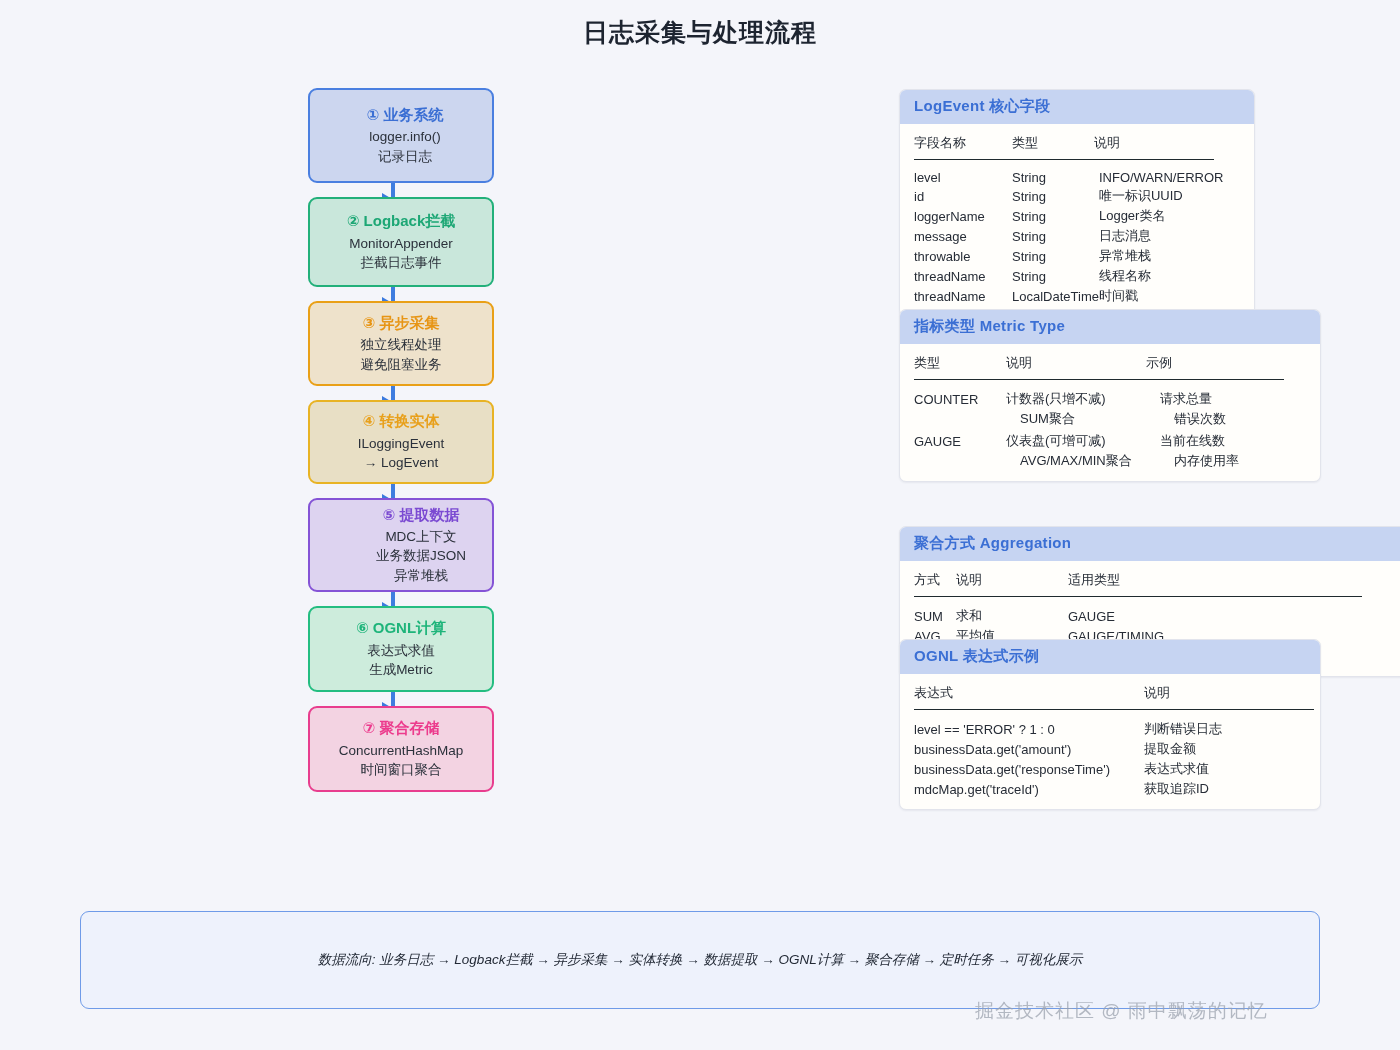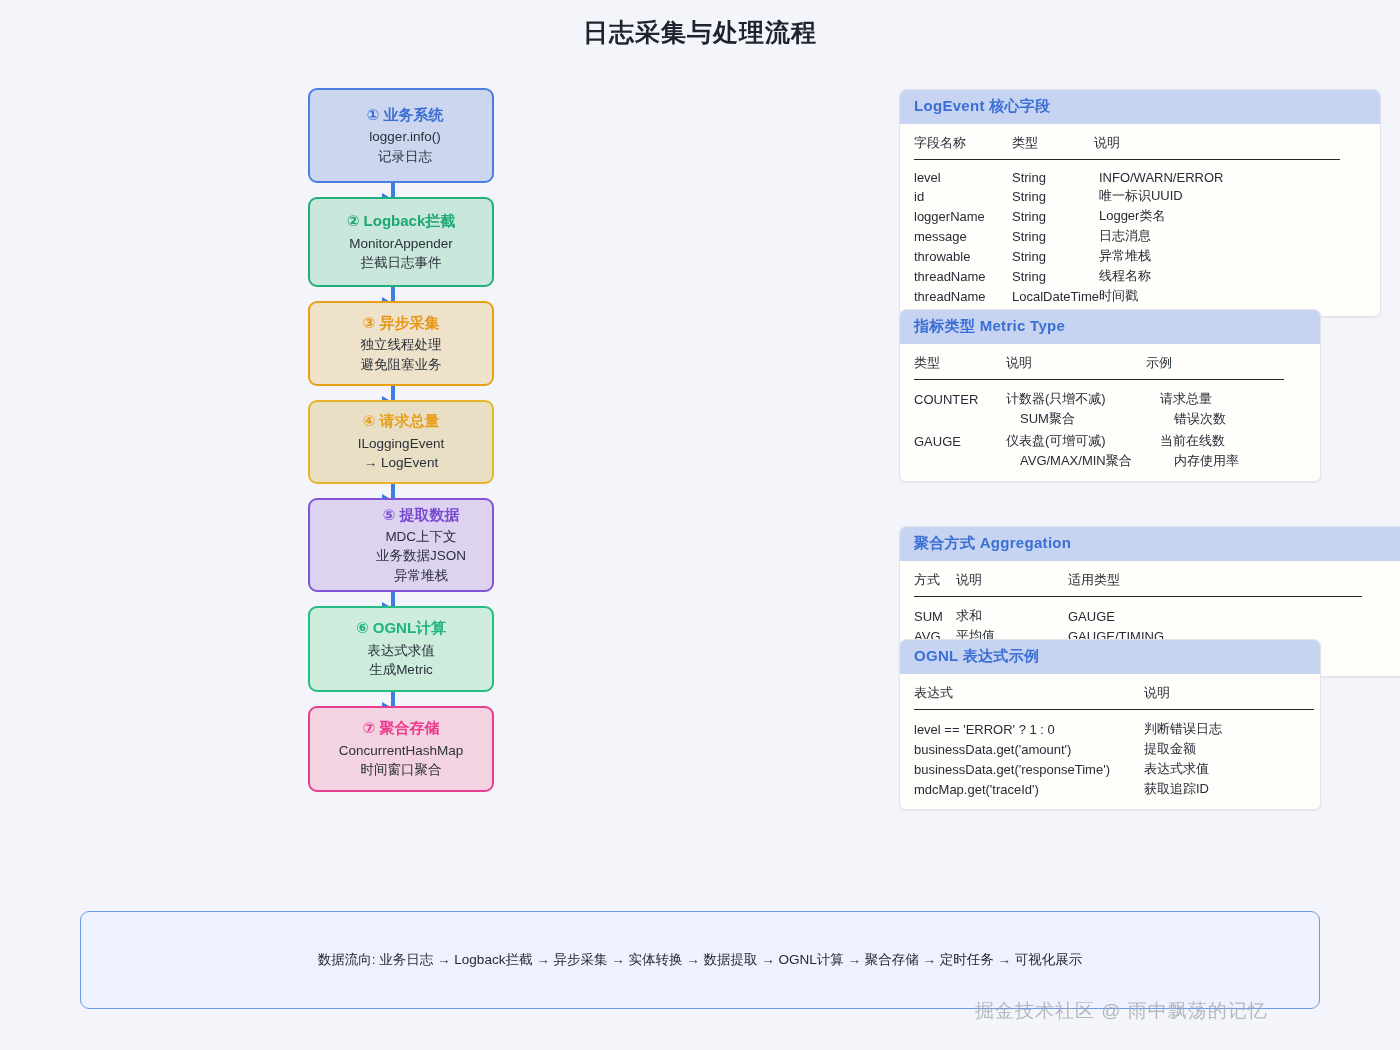--- a/index.html
+++ b/index.html
@@ -76,21 +76,21 @@
   .rule{height:0;border-top:1.6px solid #1f2a2e;margin:0 0 9px 0;}
 
   
   #summary{
     position:absolute;left:80px;top:911px;width:1240px;height:98px;
     box-sizing:border-box;background:#eef2fc;border:1.6px solid #6f9be8;
     border-radius:9px;
     display:flex;flex-direction:column;align-items:center;justify-content:center;
   }
   #summary .srow{font-size:13.5px;color:#232a36;line-height:1.5;}
-  #summary .srow.first{}
+  #summary .srow.first{font-style:italic;}
 
   
   #watermark{
     position:absolute;left:975px;top:998px;
     font-size:19px;color:#9aa1ad;opacity:.72;white-space:nowrap;
     letter-spacing:1px;
   }
 </style>
 </head>
 <body>
@@ -119,21 +119,21 @@
     <div class="node n3" style="height: 85px; background: rgb(238, 226, 203); border-color: rgb(233, 160, 23);">
       <div class="node-title" style="color: rgb(231, 149, 21);">③ 异步采集</div>
       <div class="node-line">独立线程处理</div>
       <div class="node-line">避免阻塞业务</div>
     </div>
     <div class="arrow" style="margin-top: 14px; margin-bottom: 14px;">
       <div class="stem"></div>
       <div class="head"></div>
     </div>
     <div class="node n4" style="height: 84px; background: rgb(232, 223, 197); border-color: rgb(232, 179, 36);">
-      <div class="node-title" style="color: rgb(232, 160, 27);">④ 请求总量</div>
+      <div class="node-title" style="color: rgb(232, 160, 27);">④ 转换实体</div>
       <div class="node-line">ILoggingEvent</div>
       <div class="node-line">→ LogEvent</div>
     </div>
     <div class="arrow" style="margin-top: 14px; margin-bottom: 14px;">
       <div class="stem"></div>
       <div class="head"></div>
     </div>
     <div class="node n5" style="height: 94px; background: rgb(221, 211, 240); border-color: rgb(132, 83, 214);">
       <div class="node-title" style="color: rgb(123, 74, 210);">⑤ 提取数据</div>
       <div class="node-line">MDC上下文</div>
@@ -154,21 +154,21 @@
       <div class="head"></div>
     </div>
     <div class="node n7" style="height: 86px; background: rgb(243, 211, 226); border-color: rgb(232, 61, 142);">
       <div class="node-title" style="color: rgb(236, 59, 141);">⑦ 聚合存储</div>
       <div class="node-line">ConcurrentHashMap</div>
       <div class="node-line">时间窗口聚合</div>
     </div>
   </div>
 
 <div id="cards-layer">
-    <div class="card" style="left: 899px; top: 89px; width: 482px;">
+    <div class="card" style="left: 899px; top: 89px; width: 356px;">
       <div class="card-head">LogEvent 核心字段</div>
       <div class="card-body">
         <table class="tbl">
           <thead>
             <tr>
               <th style="width: 98px;">字段名称</th>
               <th style="width: 82px;">类型</th>
               <th>说明</th>
             </tr>
           </thead>

